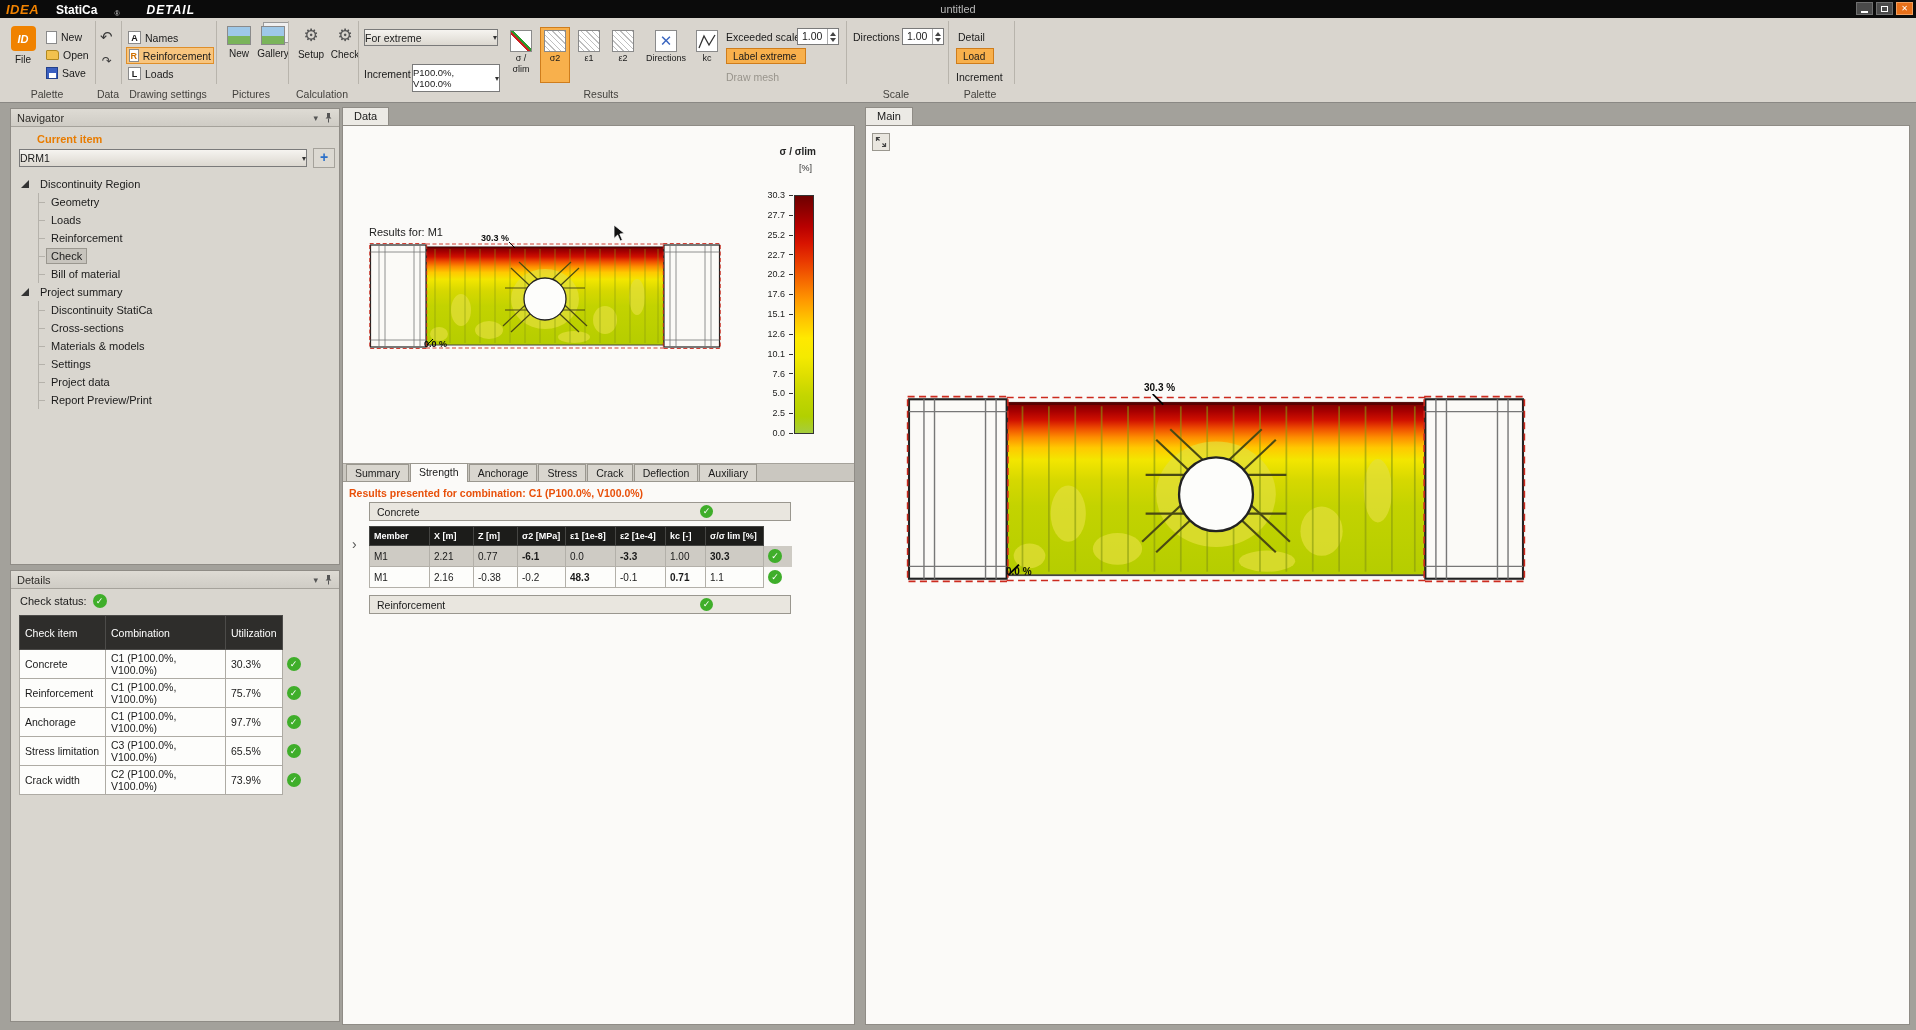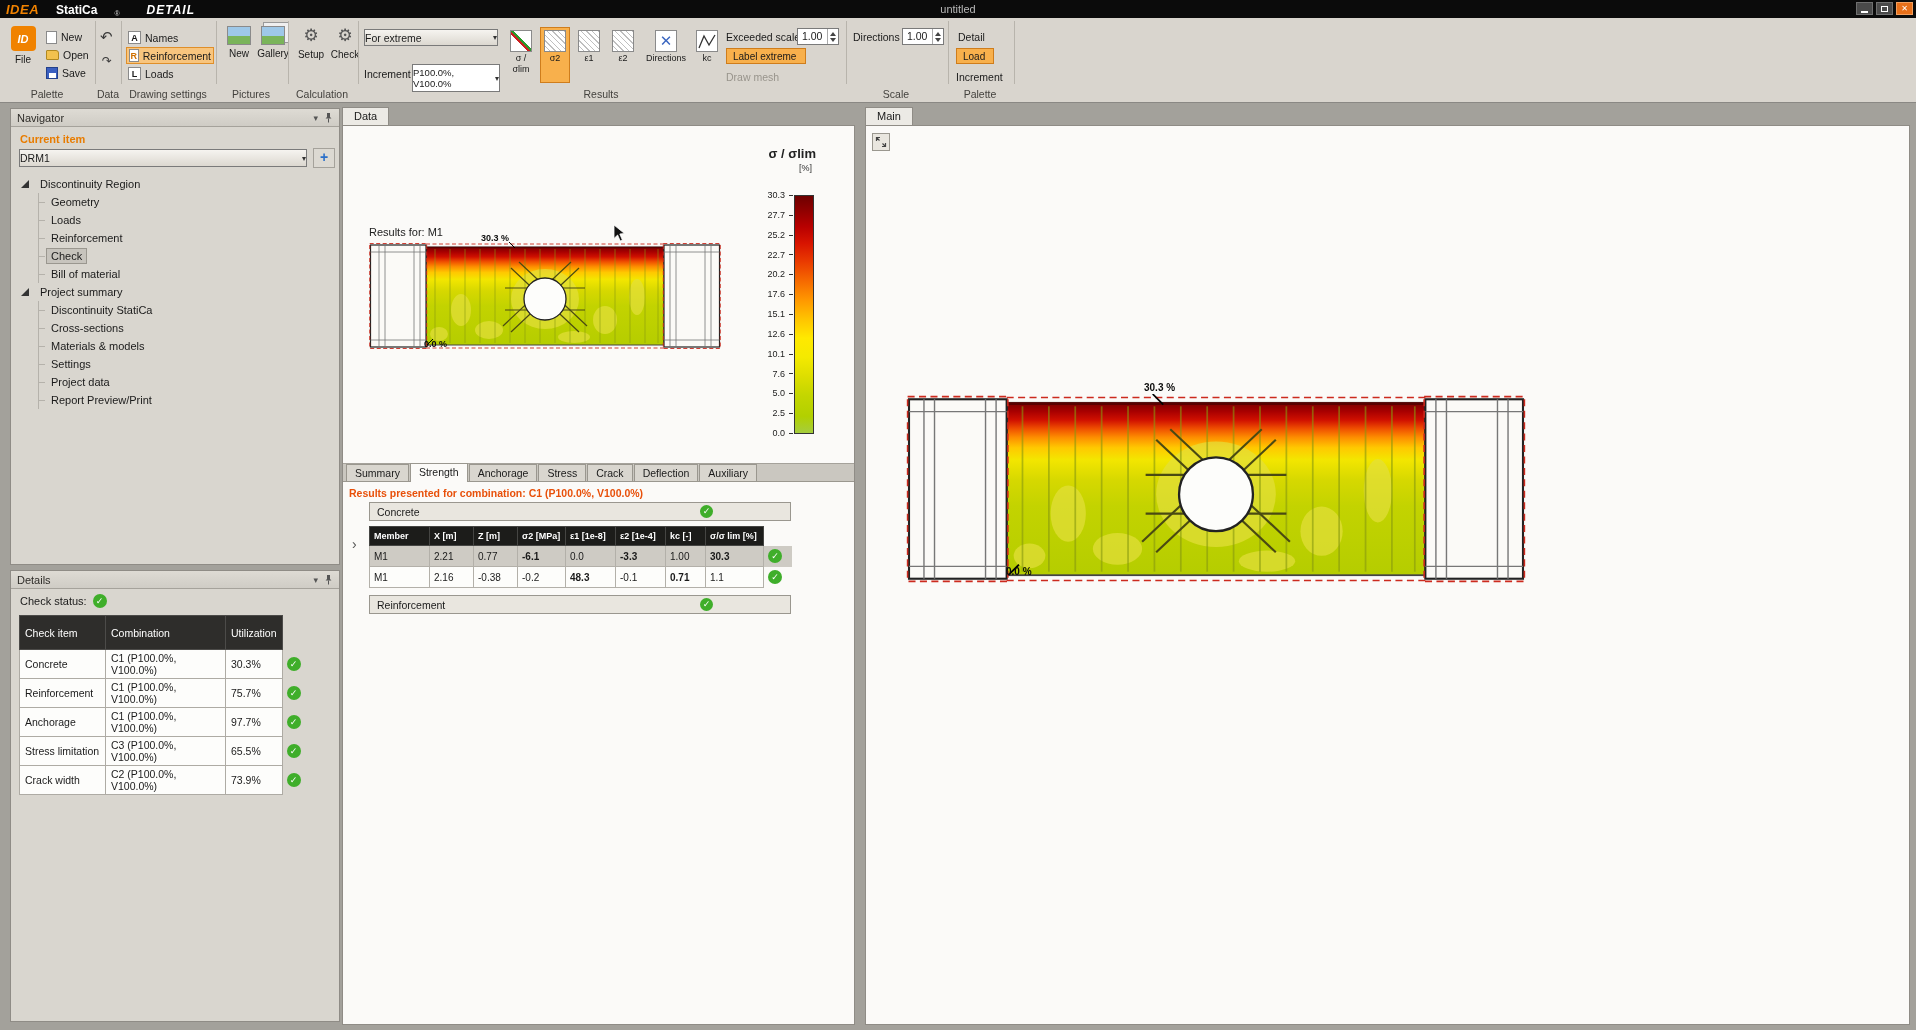--- a/index.html
+++ b/index.html
@@ -62,42 +62,42 @@
 .panel{position:absolute;background:#d9d6cf;border:1px solid #8f8c86}
 .panel-header{height:18px;background:linear-gradient(#dedbd4,#cfccc5);border-bottom:1px solid #a5a29b;display:flex;align-items:center;padding:0 6px;gap:6px}
 .panel-header .ttl{flex:1;color:#2e2c28}
 .hdr-ic{font-size:9px;color:#555}
 .tabpanel{position:absolute}
 .tabstrip{height:18px;display:flex;align-items:flex-end}
 .ptab{height:18px;padding:2px 11px 0;background:#eceae5;border:1px solid #8f8c86;border-bottom:none;font-size:11px}
 .pcontent{position:absolute;top:18px;left:0;right:0;bottom:0;background:#fbfaf8;border:1px solid #8f8c86}
 
 
-.cur-item{position:absolute;left:9px;top:24px;color:#e87c00;font-weight:bold}
+.cur-item{position:absolute;left:26px;top:24px;color:#e87c00;font-weight:bold}
 .nav-combo{left:8px;top:40px;width:288px;height:18px}
 .plus-btn{position:absolute;left:302px;top:39px;width:22px;height:20px;background:#dcd9d2;border:1px solid #a5a29b;color:#2a6fc9;font-weight:bold;font-size:14px;text-align:center;line-height:17px}
 .tree{position:absolute;left:0;top:66px;right:2px}
 .titem{position:relative;height:18px;display:flex;align-items:center}
 .exp{width:0;height:0;border:4px solid transparent;border-right-color:#333;border-bottom-color:#333;margin:0 7px 0 10px}
 .titem.lvl1{padding-left:36px}
 .titem.lvl1:before{content:"";position:absolute;left:27px;top:0;bottom:0;width:1px;background:#b5b2ab}
 .titem.lvl1:after{content:"";position:absolute;left:27px;top:9px;width:7px;height:1px;background:#b5b2ab}
 .tlabel{padding:1px 4px}
 .titem.selected .tlabel{background:#c7c4bd;outline:1px solid #9a978f}
 
 
 .chkstat{position:absolute;left:9px;top:23px;display:flex;align-items:center;gap:6px}
 .chk{width:14px;height:14px;border-radius:50%;background:#3fae2a;color:#fff;font-size:9px;font-weight:bold;text-align:center;line-height:14px;display:inline-block}
 .dtable{position:absolute;left:8px;top:44px;border-collapse:collapse;font-size:10.5px}
 .dtable th{background:#2e2d2b;color:#fff;font-weight:normal;text-align:left;padding:2px 5px;border:1px solid #4c4b49;height:34px}
 .dtable td{background:#fdfdfb;border:1px solid #aeaba4;padding:2px 5px;height:21px}
 .dtable .chkcol{background:transparent;border:none;padding:2px 4px}
 
 
-.leg-title{position:absolute;left:393px;top:20px;width:80px;text-align:right;font-size:13px;font-weight:bold;color:#222}
+.leg-title{position:absolute;left:393px;top:20px;width:80px;text-align:right;font-size:10px;font-weight:bold;color:#222}
 .leg-unit{position:absolute;left:393px;top:37px;width:76px;text-align:right;font-size:9px;color:#333}
 .leg-bar{position:absolute;left:451px;top:69px;width:20px;height:239px;border:1px solid #333;background:linear-gradient(to bottom,#6e0000 0%,#8f0000 6%,#b80000 13%,#d81400 20%,#ea3c00 28%,#f66a00 36%,#ff9800 44%,#ffc400 52%,#ffe900 60%,#f4ea00 68%,#dede00 76%,#c4d600 84%,#b2d000 93%,#a5cd3e 100%)}
 .leg-ticks{position:absolute;left:446px;top:69px;width:4px;height:239px;background:repeating-linear-gradient(to bottom,#333 0 1px,transparent 1px 19.83px)}
 .ltick{position:absolute;left:408px;width:34px;text-align:right;font-size:9px;color:#222}
 
 
 .stabs{position:absolute;top:337px;left:0;right:0;height:19px;background:#cac7c0;border-top:1px solid #a5a29b;border-bottom:1px solid #9a978f;display:flex;align-items:flex-end;padding-left:3px}
 .stab{height:17px;padding:2px 8px 0;font-size:10.5px;border:1px solid #9a978f;border-bottom:none;background:#d9d6cf;margin-right:1px;white-space:nowrap}
 .stab.active{background:#fbfaf8;height:19px;margin-bottom:-1px;z-index:2;position:relative}
 .note{position:absolute;left:6px;top:361px;color:#e8500a;font-weight:bold;font-size:10.5px}

